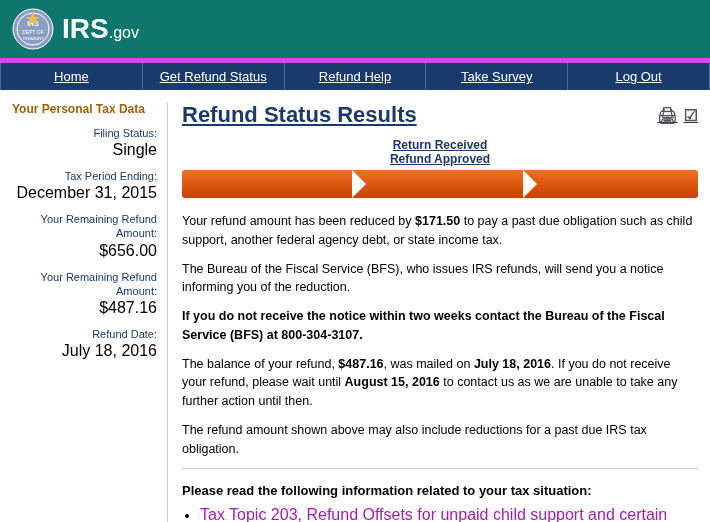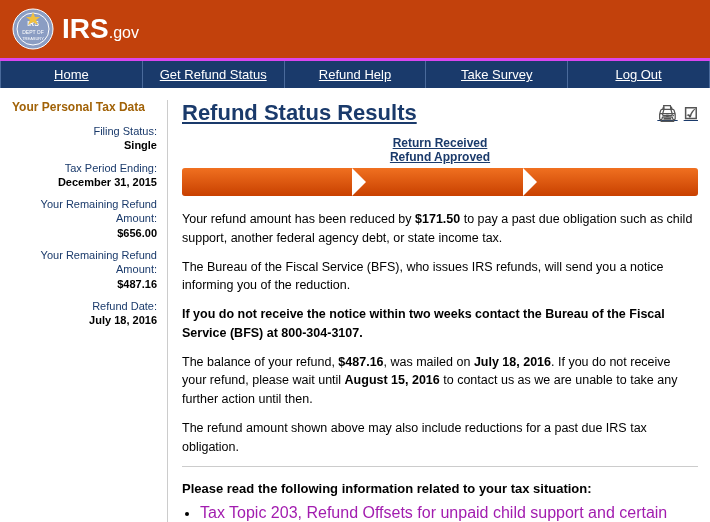--- a/index.html
+++ b/index.html
@@ -1,33 +1,33 @@
 <!DOCTYPE html>
 <html><head>
   <meta charset="utf-8">
   <style>
     * { box-sizing: border-box; margin: 0; padding: 0; }
     body { font-family: Arial, sans-serif; font-size: 13px; background: #fff; width: 710px; }
 
     
     #header {
-      background: #c2410c;
+      background: #0f766e;
       padding: 8px 12px;
       display: flex;
       align-items: center;
     }
     .irs-seal {
       width: 42px;
       height: 42px;
     }
 
     
     #nav {
       background: #1a3a6b;
-      border-top: 3px solid #d946ef;
+      border-top: 5px solid #d946ef;
       display: flex;
       justify-content: space-around;
     }
     #nav a {
       color: #fff;
       text-decoration: underline;
       padding: 6px 12px;
       font-size: 13px;
       cursor: pointer;
       border-right: 1px solid #4a6a9b;
@@ -57,23 +57,23 @@
     }
     .sidebar-label {
       color: #1a3a6b;
       font-size: 11px;
       text-align: right;
       margin-top: 8px;
       line-height: 1.3;
     }
     .sidebar-label em {
       font-style: normal;
-      font-weight: bold;
+      font-weight: normal;
       color: #000;
-      font-size: 11px;
+      font-size: 16px;
     }
 
     
     #content {
       flex: 1;
       border-left: 1px solid #ccc;
       padding-left: 14px;
     }
     .content-title {
       font-size: 22px;

